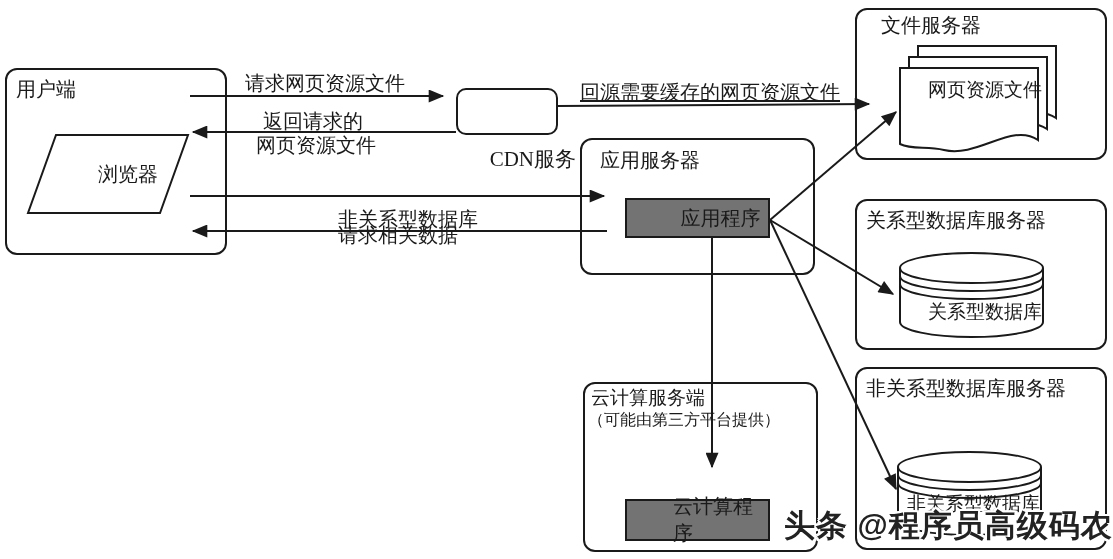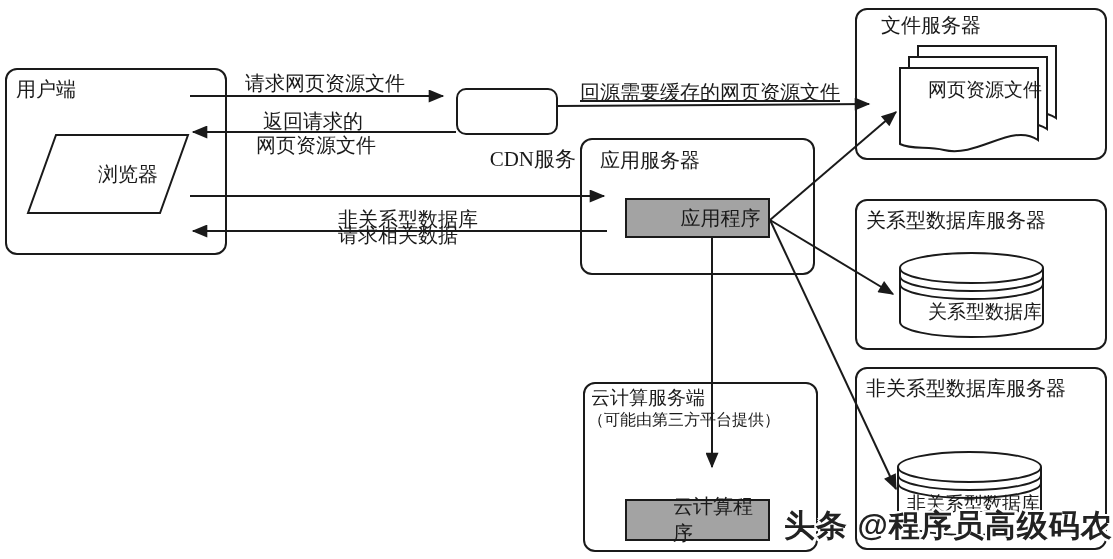--- a/index.html
+++ b/index.html
@@ -6,21 +6,21 @@
   #stage{
     position:relative;width:1113px;height:559px;background:#ffffff;
     font-family:"Liberation Serif","DejaVu Serif",serif;
     color:#1a1a1a;overflow:hidden;
   }
   .box{
     position:absolute;background:#ffffff;border:2px solid #1a1a1a;
     border-radius:12px;box-sizing:border-box;
   }
   .rect{
-    position:absolute;background:#a3a3a3;border:2px solid #1a1a1a;
+    position:absolute;background:#737373;border:2px solid #1a1a1a;
     box-sizing:border-box;display:flex;align-items:center;justify-content:center;
     font-size:20px;
     padding-left:46px;
   }
   .lbl{position:absolute;white-space:nowrap;font-size:20px;line-height:1.1;}
   .lbl.center{text-align:right;}
   svg#wires{position:absolute;left:0;top:0;pointer-events:none;}
   .shape{fill:#ffffff;stroke:#1a1a1a;stroke-width:2;}
   .wire{stroke:#1a1a1a;stroke-width:2;fill:none;}
   .thin{fill:none;stroke:#1a1a1a;stroke-width:2;}

